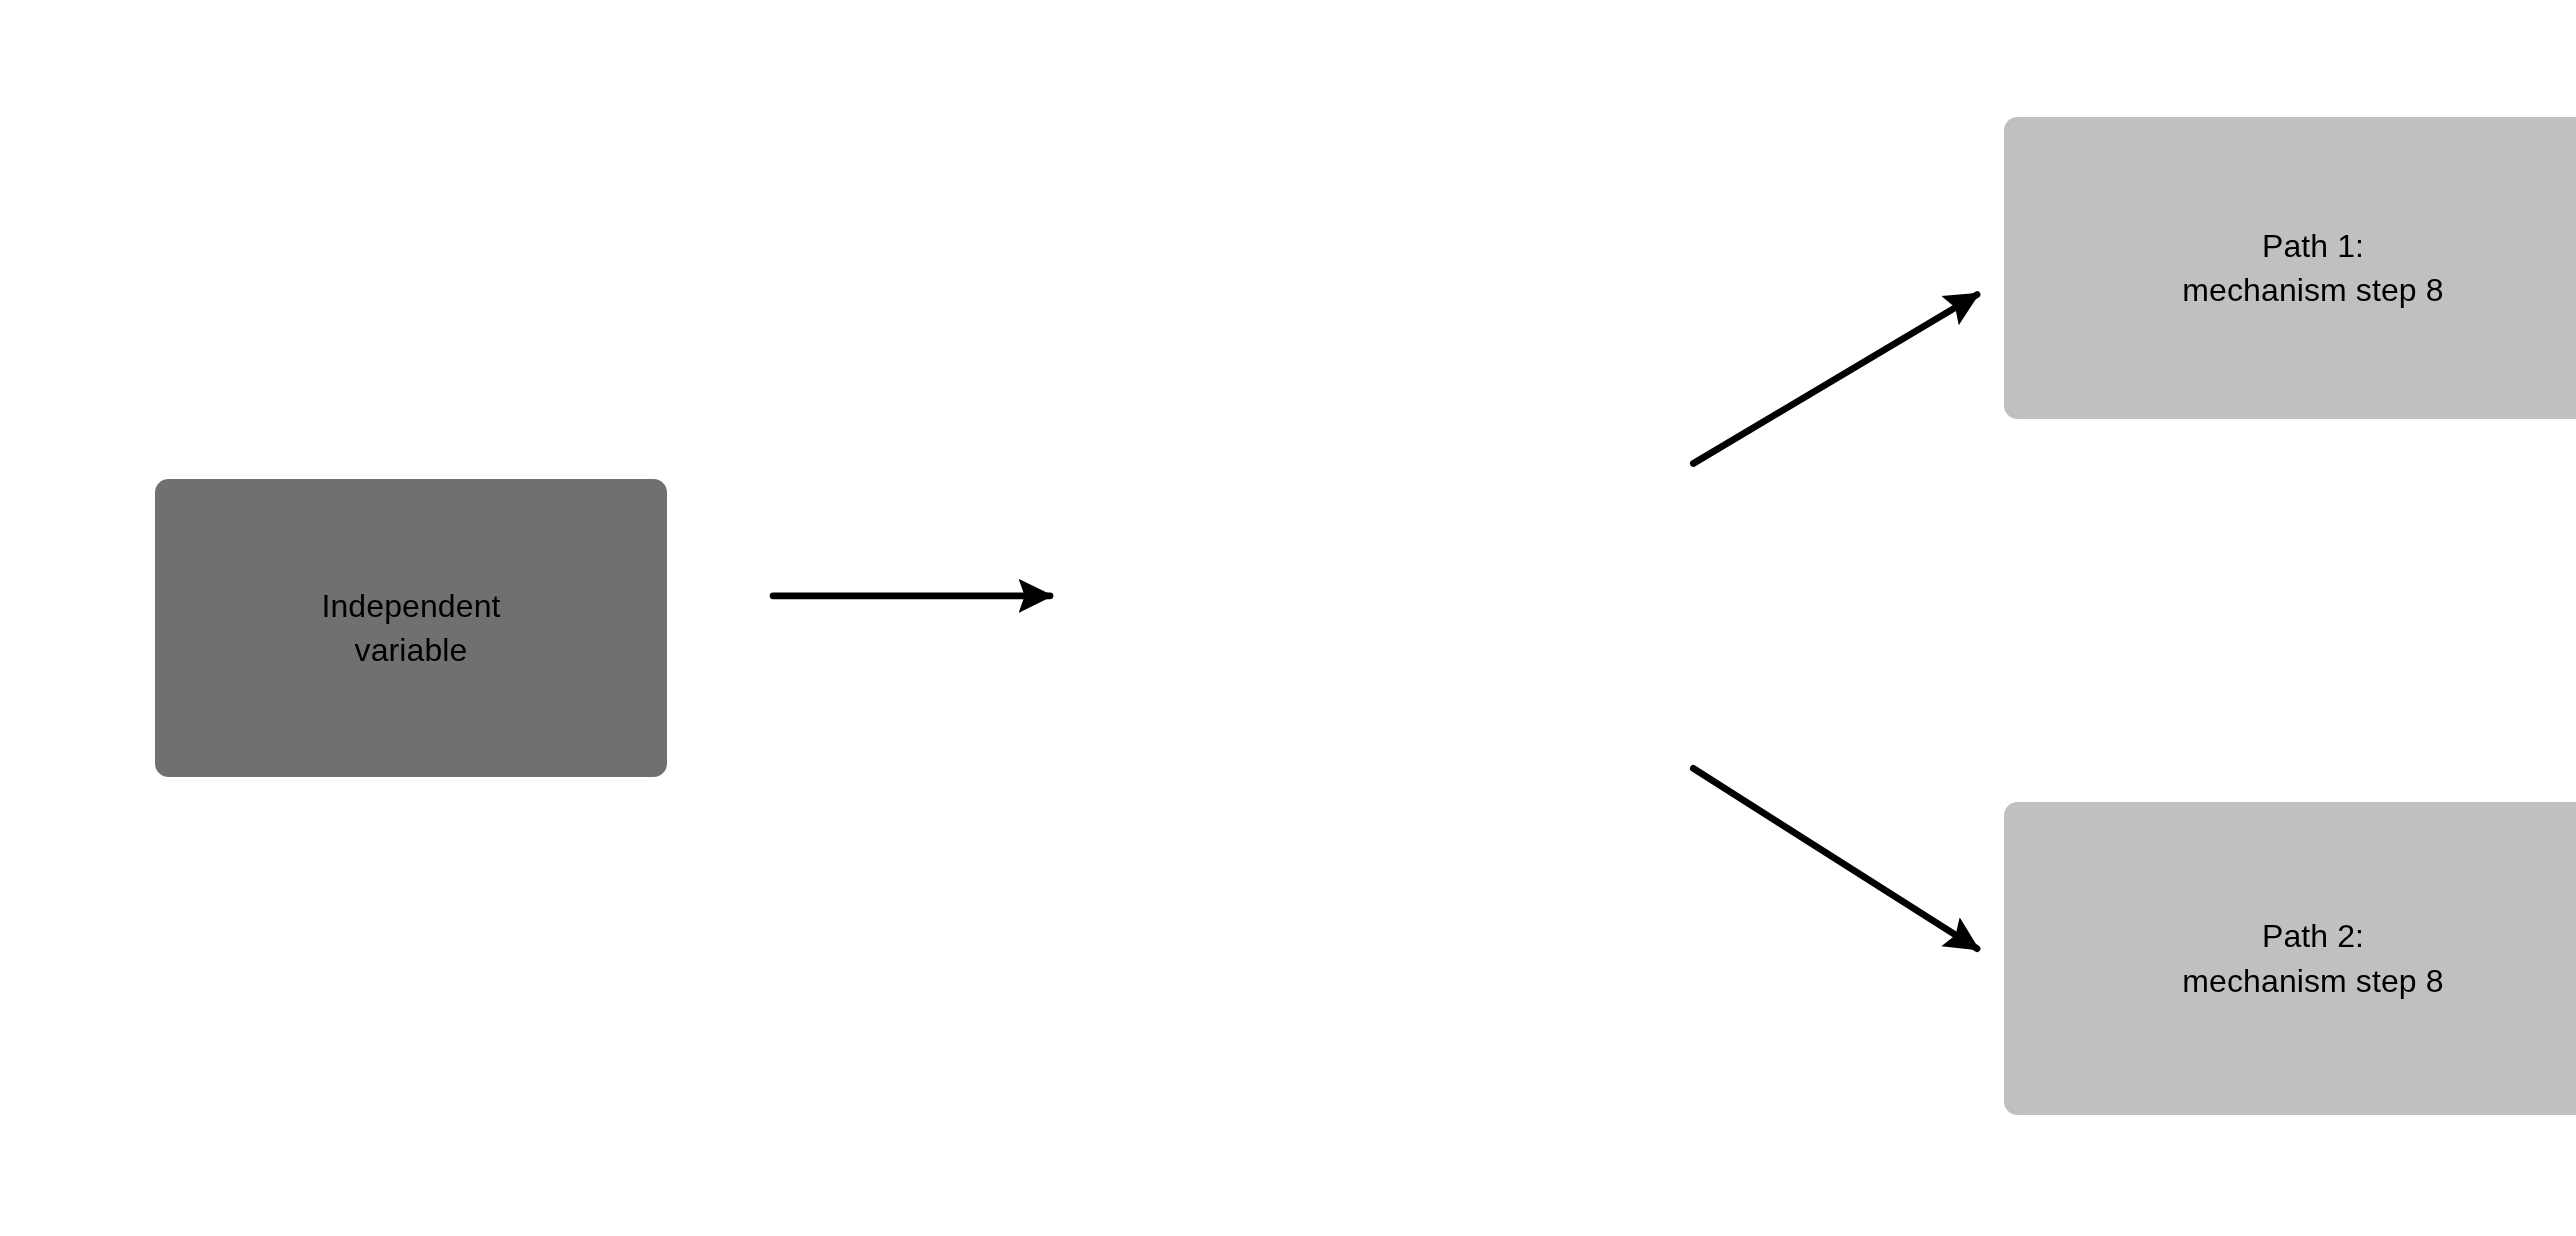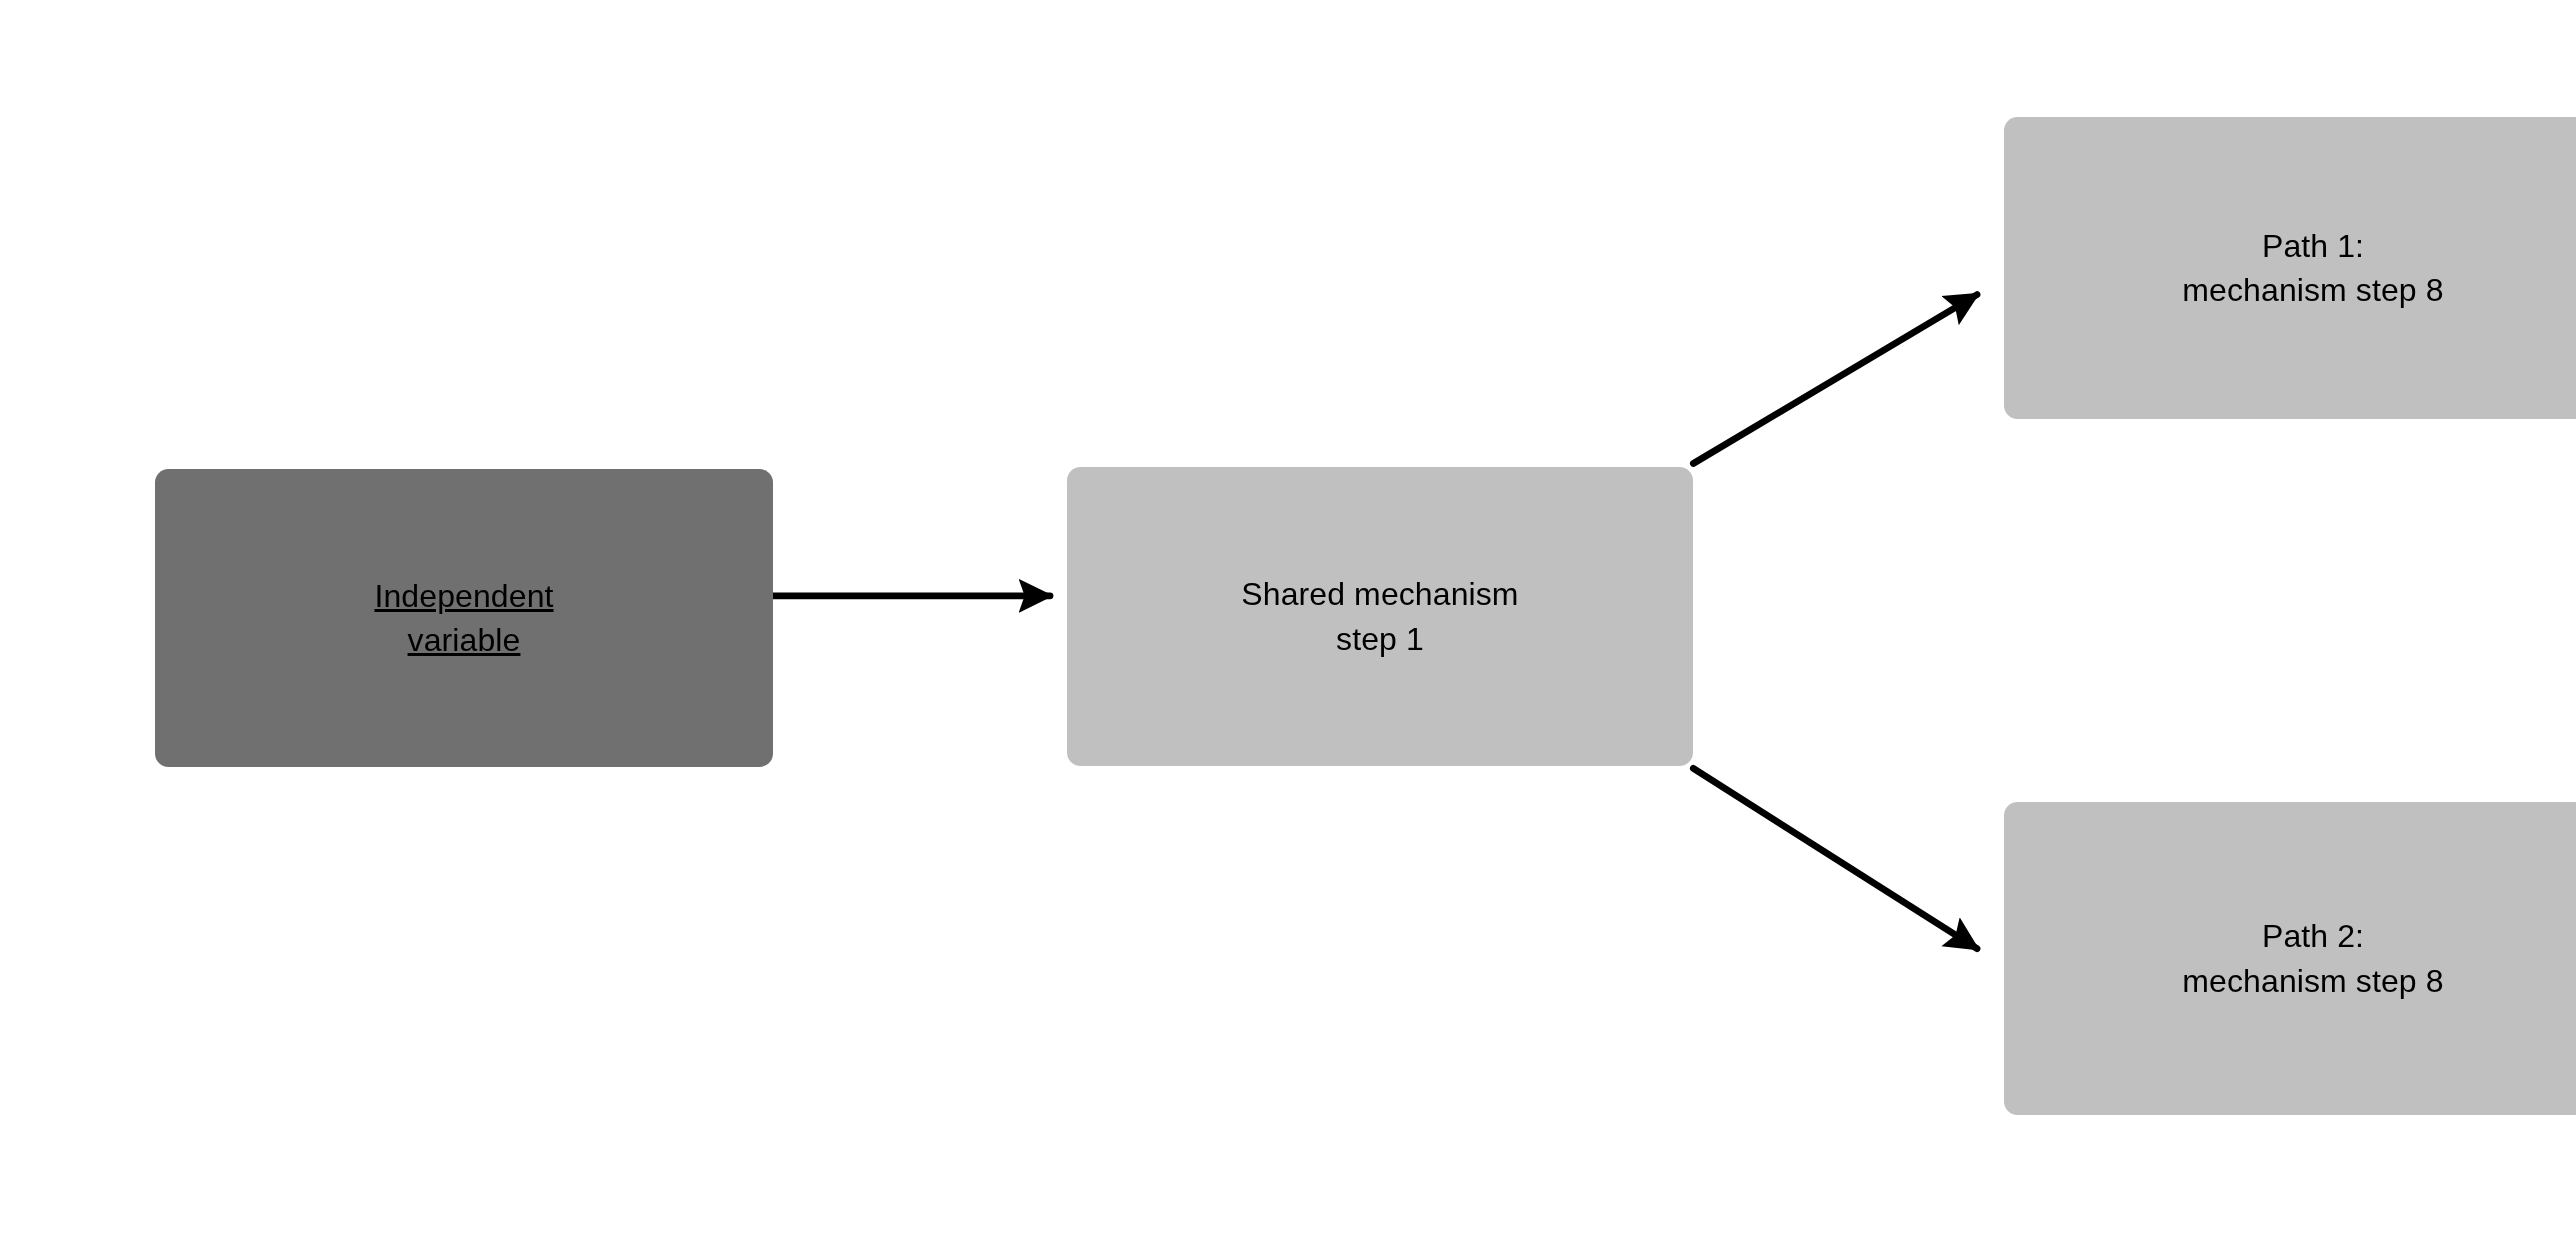--- a/index.html
+++ b/index.html
@@ -68,29 +68,25 @@
 
     <line x1="3287" y1="900" x2="3838" y2="572" stroke="#000000" stroke-width="13" stroke-linecap="round" marker-end="url(#arrowhead)"></line>
 
     <line x1="3287" y1="1492" x2="3838" y2="1842" stroke="#000000" stroke-width="13" stroke-linecap="round" marker-end="url(#arrowhead)"></line>
 
     <line x1="5090" y1="525" x2="5655" y2="867" stroke="#000000" stroke-width="13" stroke-linecap="round" marker-end="url(#arrowhead)"></line>
 
     <line x1="5090" y1="1873" x2="5652" y2="1520" stroke="#000000" stroke-width="13" stroke-linecap="round" marker-end="url(#arrowhead)"></line>
   </svg>
 
-  <div class="node node-dark" id="node-independent-variable" style="left:155px; top:469px; width:618px; height:298px;text-decoration:underline;">
+  <div class="node node-dark" id="node-independent-variable" style="left:155px; top:479px; width:512px; height:298px;">
     <span class="node-label">Independent
 variable</span>
   </div>
 
-  <div class="node node-light" id="node-shared-mechanism-step-1" style="left:1067px; top:467px; width:626px; height:299px;">
-    <span class="node-label">Shared mechanism
-step 1</span>
-  </div>
 
   <div class="node node-light" id="node-path-1-mechanism-step-2" style="left:2004px; top:117px; width:618px; height:302px;">
     <span class="node-label">Path 1:
 mechanism step 8</span>
   </div>
 
   <div class="node node-light" id="node-path-2-mechanism-step-2" style="left:2004px; top:802px; width:618px; height:313px;">
     <span class="node-label">Path 2:
 mechanism step 8</span>
   </div>

